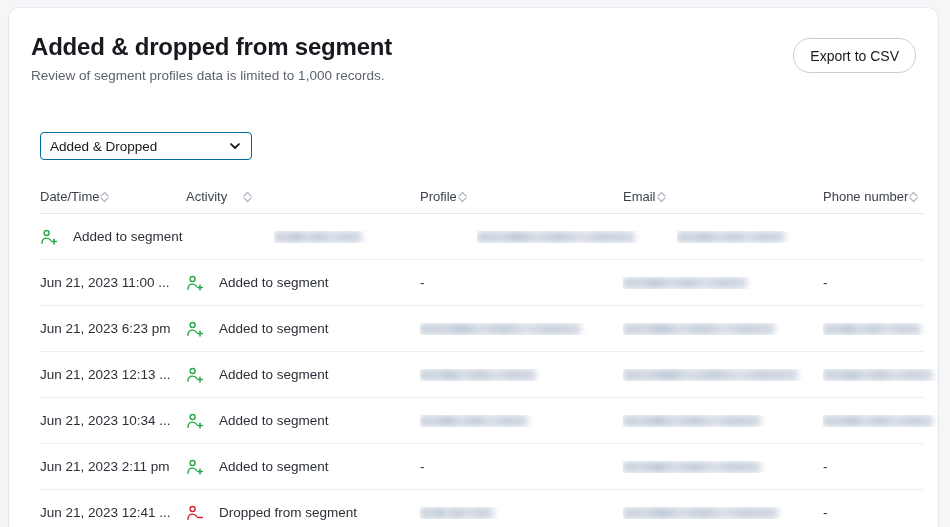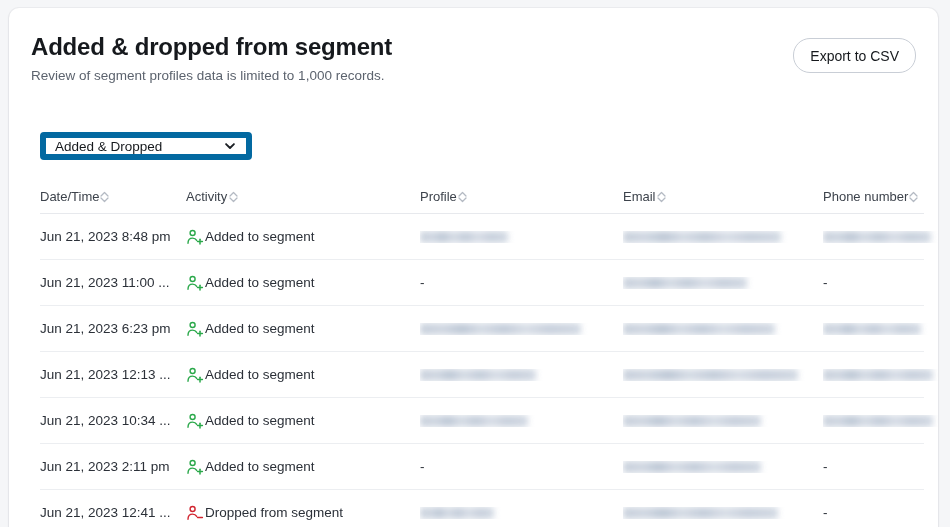--- a/index.html
+++ b/index.html
@@ -78,21 +78,21 @@
     position: absolute;
     left: 31px;
     top: 124px;
     width: 212px;
     height: 28px;
   }
 
   .filter-select {
     width: 100%;
     height: 28px;
-    border: 6px solid #0369a1;
+    border: 1px solid #0369a1;
     border-radius: 4px;
     background: #ffffff;
     display: flex;
     align-items: center;
     padding: 0 9px;
     font-size: 13.5px;
     color: #16191d;
     cursor: pointer;
   }
 
@@ -141,21 +141,21 @@
     font-size: 13.5px;
     color: #2b3038;
     display: flex;
     align-items: center;
     overflow: hidden;
     white-space: nowrap;
   }
 
   
   .c-date     { width: 146px; flex: none; }
-  .c-activity { width: 205px; flex: none; gap: 1px; }
+  .c-activity { width: 205px; flex: none; gap: 15px; }
   .c-profile  { width: 203px; flex: none; margin-left: 29px; }
   .c-email    { width: 200px; flex: none; }
   .c-phone    { width: 130px; flex: none; }
 
   .activity-icon { width: 18px; height: 18px; display: block; flex: none; }
 
   
   .redacted {
     display: inline-block;
     height: 12px;
@@ -235,21 +235,20 @@
             <svg class="sort-icon" viewBox="0 0 11 14" fill="none">
               <path d="M2 6 L5.5 2.5 L9 6" stroke="#b4bac3" stroke-width="1.3" stroke-linecap="round" stroke-linejoin="round"></path>
               <path d="M2 8 L5.5 11.5 L9 8" stroke="#b4bac3" stroke-width="1.3" stroke-linecap="round" stroke-linejoin="round"></path>
             </svg>
           </span>
         </div>
       </div>
 
       <div id="tbody">
           <div class="row">
-            <div class="cell c-date">Jun 21, 2023 8:48 pm</div>
             <div class="cell c-activity">
               <span>
                 <svg class="activity-icon" viewBox="0 0 18 18" fill="none">
                   <circle cx="6.6" cy="5" r="2.5" stroke="#2aa84a" stroke-width="1.4"></circle>
                   <path d="M2 15.2 C2 11.9 4.1 10.1 6.6 10.1 C8.4 10.1 9.9 11 10.7 12.4" stroke="#2aa84a" stroke-width="1.4" stroke-linecap="round"></path>
                   <path d="M11.6 13.6 H16.4" stroke="#2aa84a" stroke-width="1.5" stroke-linecap="round"></path>
                   <path d="M14 11.2 V16" stroke="#2aa84a" stroke-width="1.5" stroke-linecap="round"></path>
                 </svg>
               </span>
               <span>Added to segment</span>

